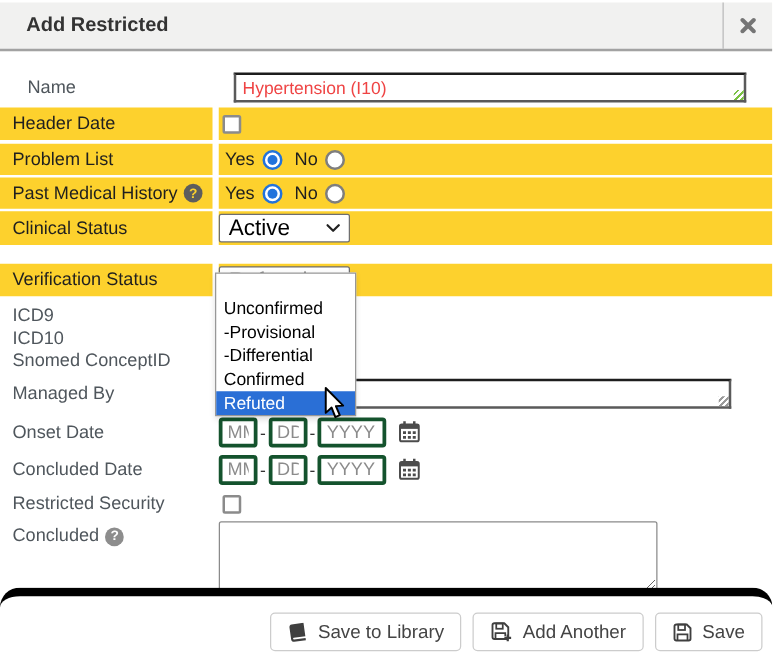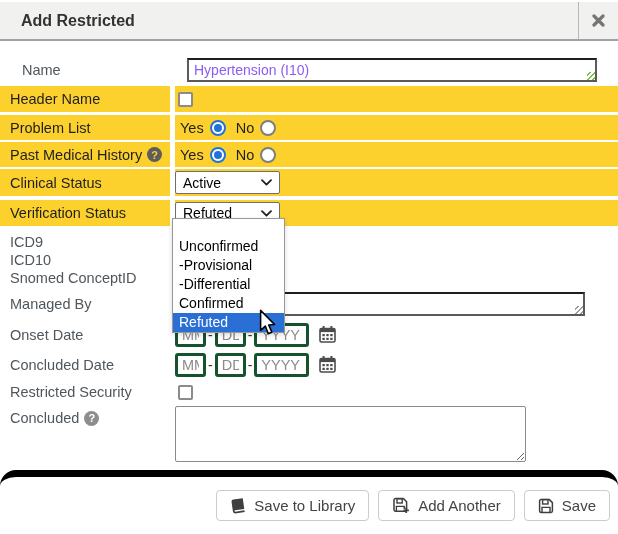--- a/index.html
+++ b/index.html
@@ -20,52 +20,52 @@
   .row .lbl { width:170px; flex:0 0 170px; padding-left:10px; font-size:14.5px; color:#4f565c;
     display:flex; align-items:center; gap:5px; }
   .row .fld { flex:1; margin-left:5px; display:flex; align-items:center; }
   .row.hl .lbl { background:#fdd12d; color:#1f1f1f; align-self:stretch; }
   .row.hl .fld { background:#fdd12d; align-self:stretch; }
 
   .r-name   { margin-top:13px; height:28px; margin-bottom:2px;padding-left:12px; }
   .r-header { height:26px; margin-bottom:3px; }
   .r-plist  { height:25px; margin-bottom:2px; }
   .r-pmh    { height:25px; margin-bottom:2px; }
-  .r-cstat  { height:27px; margin-bottom:4px; }
+  .r-cstat  { height:27px; margin-bottom:15px; }
   .r-vstat  { height:26px; margin-bottom:7px; }
   .r-icd    { height:18px; }
   .r-snomed { height:18px; margin-bottom:4px; }
   .r-managed{ height:26px; margin-bottom:4px; }
   .r-date   { height:27px; margin-bottom:3px; }
   .r-restr  { height:22px; margin-bottom:3px; }
   .r-comm   { align-items:flex-start; }
   .r-comm .lbl { padding-top:4px; }
 
   
   .txt { width:410px; height:24px; border:2px solid #5a5a5a; border-top-color:#1d1d1d;
-    font-size:14px; color:#8b5cf6; padding:0 5px; font-family:inherit; background:#fff; outline:none; }
+    font-size:14px; color:#ef4444; padding:0 5px; font-family:inherit; background:#fff; outline:none; }
   .gripwrap { position:relative; display:inline-block; }
   .grip { position:absolute; right:2px; bottom:2px; width:8px; height:8px;
     background: repeating-linear-gradient(135deg, transparent 0 2px, var(--gc,#9a9a9a) 2px 3.5px);
     pointer-events:none; }
   .grip.green { --gc:#7ac143; }
 
   .chk { width:15px; height:15px; border:2px solid #8b8b8b; border-radius:2px; background:#fff;
     display:inline-block; margin-left:3px; cursor:pointer; }
 
   .radio { width:16px; height:16px; border-radius:50%; display:inline-flex; align-items:center;
     justify-content:center; cursor:pointer; }
   .radio.on { border:2px solid #2173dc; background:#fff; }
   .radio.on::after { content:""; width:8px; height:8px; border-radius:50%; background:#2173dc; }
   .radio.off { border:2px solid #7e7e7e; background:#fff; }
   .radlbl { font-size:14.5px; color:#1f1f1f; margin:0 6px 0 2px; }
 
   .sel { width:105px; height:23px; background:#fff; border:1px solid #6f6f6f; border-radius:2px;
     display:flex; align-items:center; justify-content:space-between; padding:0 7px; cursor:pointer; }
-  .sel .selval { font-size:14px; color:#000;text-align:right; }
+  .sel .selval { font-size:18px; color:#000;text-align:right; }
 
   
   .ddlist { position:absolute; left:172px; top:218px; width:113px; background:#fff;
     border:1px solid #979797; box-shadow:0 2px 5px rgba(0,0,0,.15); z-index:30; }
   .opt { height:19px; line-height:19px; font-size:14px; color:#000; padding-left:6px; cursor:pointer; }
   .opt.empty { height:18px; }
   .opt.selected { background:#2a6fd6; color:#fff; }
 
   .cursor { position:absolute; left:257px; top:309px; z-index:40; pointer-events:none; }
 
@@ -113,21 +113,21 @@
       <div class="lbl">Name</div>
       <div class="fld">
         <span class="gripwrap">
           <input class="txt" type="text" value="Hypertension (I10)" style="">
           <span class="grip green"></span>
         </span>
       </div>
     </div>
 
     <div class="row hl r-header">
-      <div class="lbl">Header Name</div>
+      <div class="lbl">Header Date</div>
       <div class="fld">
           <span class="chk"></span>
         </div>
     </div>
 
     <div class="row hl r-plist">
       <div class="lbl">Problem List</div>
       <div class="fld" style="padding-left:3px;">
         <span class="radlbl">Yes</span>
         <span class="radio on"></span>

